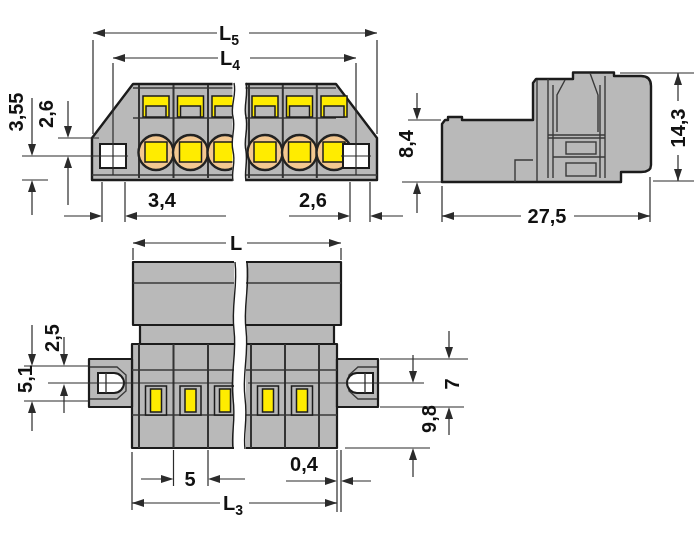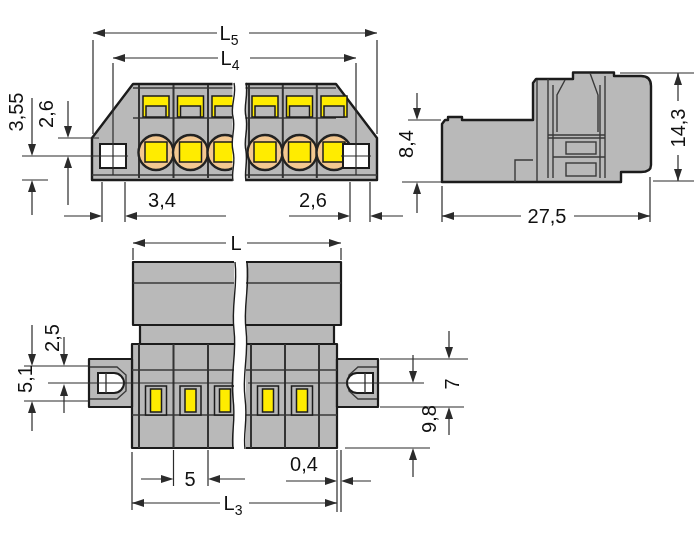--- a/index.html
+++ b/index.html
@@ -1,17 +1,17 @@
 <!DOCTYPE html>
 <html style="--bg: #ffffff; --body: #b9b9b9; --yellow: #ffec00; --peach: #f4c890; --outline: #1c1c1c; --dim: #2b2b2b;"><head>
 <meta charset="utf-8">
 <style>
   html,body{margin:0;padding:0;background:#fff;}
   .stage{width:697px;height:543px;background:var(--bg,#fff);position:relative;
-         font-family:"Liberation Sans", sans-serif;}
+         font-family:"Liberation Sans", sans-serif;font-weight:bold;}
   svg text{font-family:"Liberation Sans", sans-serif; fill:#111;}
   .part-outline{fill:var(--body,#b9b9b9);stroke:var(--outline,#1c1c1c);stroke-width:2.4;stroke-linejoin:round;}
   .part-edge{fill:var(--body,#b9b9b9);stroke:var(--outline,#1c1c1c);stroke-width:2.2;stroke-linejoin:round;}
   .inner{stroke:#3a3a3a;stroke-width:1.4;fill:none;}
   .divider{stroke:#333;stroke-width:2;fill:none;}
   .dim{stroke:var(--dim,#2b2b2b);stroke-width:1.2;fill:none;}
   .head{fill:var(--dim,#2b2b2b);stroke:none;}
   .yellow{fill:var(--yellow,#ffec00);stroke:var(--outline,#1c1c1c);stroke-width:1.5;}
   .peach{fill:var(--peach,#f4c890);stroke:#222;stroke-width:2.4;}
   .graybit{fill:var(--body,#b9b9b9);stroke:var(--outline,#1c1c1c);stroke-width:1.5;}

